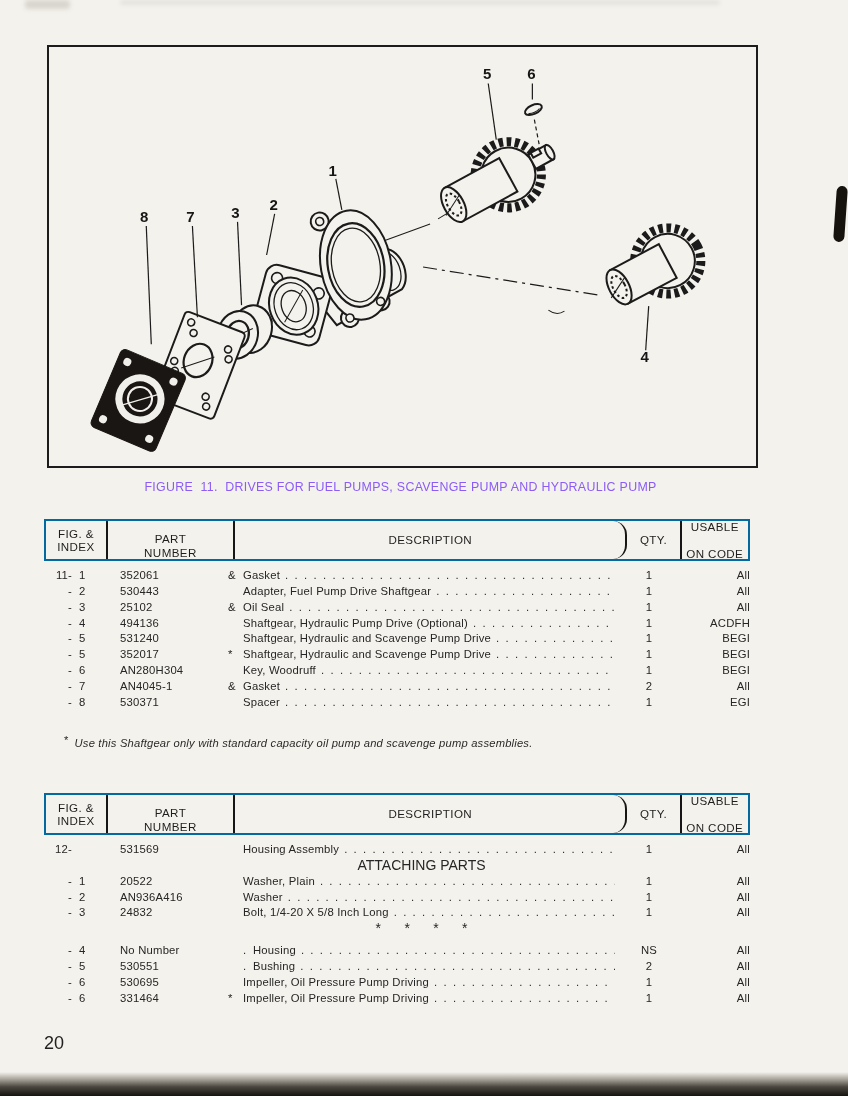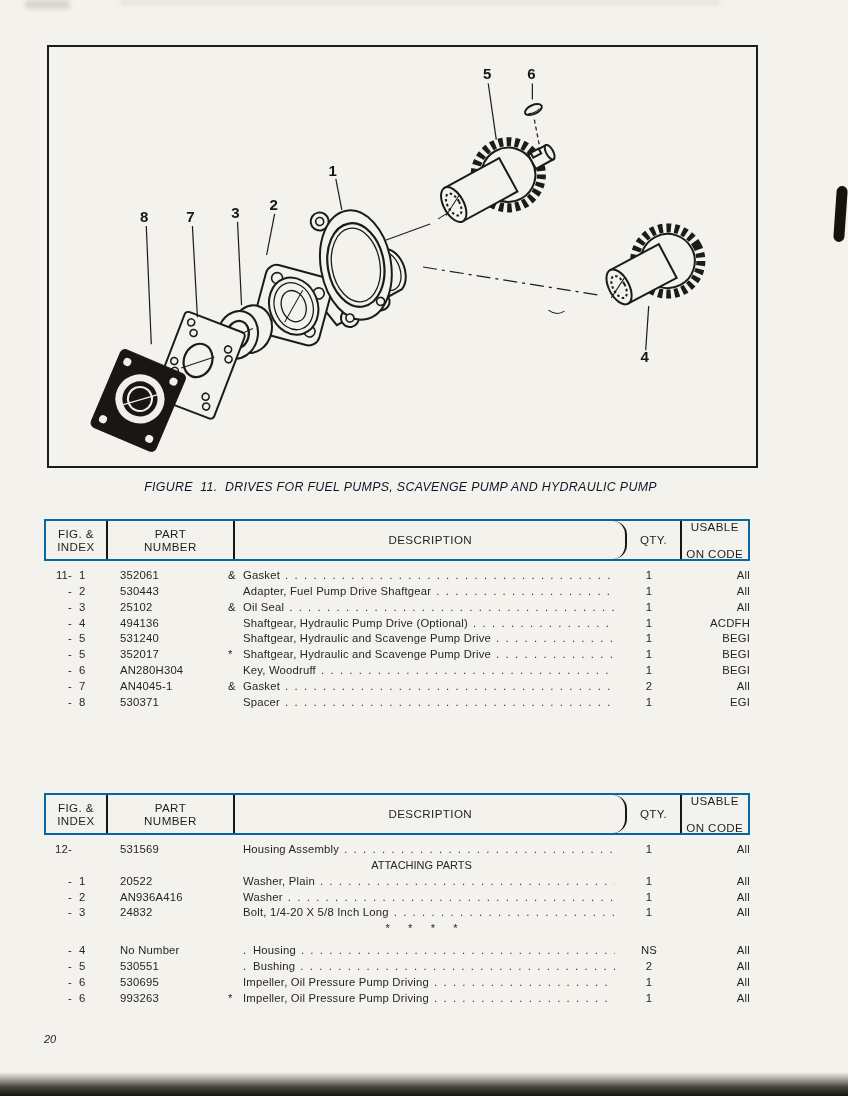--- a/index.html
+++ b/index.html
@@ -29,54 +29,54 @@
   .dashdot{ stroke-dasharray:14 5 3 5; stroke-width:1.2; }
   .dash   { stroke-dasharray:4 3; }
   .teeth  { fill:none; stroke:#1b1b1b; stroke-width:9; stroke-dasharray:4.5 3.6; }
   .spline { fill:none; stroke:#1b1b1b; stroke-width:2; stroke-dasharray:2.5 2.5; }
   .dark   { fill:#191613; stroke:#191613; }
   .wline  { stroke:#f1efe9; fill:none; }
   .callout{ font:700 15px "Liberation Sans", sans-serif; fill:#161616; text-anchor:middle; }
   .leader { stroke:#1b1b1b; stroke-width:1.2; fill:none; }
 
   .caption { position:absolute; left:47px; top:480px; width:707px; text-align:center;
-    font-style:italic; font-size:12.4px; letter-spacing:.3px; white-space:pre; color:#0f172a; }
+    font-size:12.4px; letter-spacing:.3px; white-space:pre; color:#8b5cf6; }
 
   
   .ptable { position:absolute; left:44px; width:706px; }
   .thead { display:flex; height:42px; border:2px solid #0369a1; box-sizing:border-box; }
   .th { display:flex; flex-direction:column; justify-content:center; align-items:center;
     font-size:11.6px; letter-spacing:.4px; line-height:13.5px; color:#1e1e1e;
     border-right:2px solid #161616; box-sizing:border-box; }
   .th:last-child { border-right:none; }
-  .w-fig  { width:64px; }  .w-part { width:132px; }
+  .w-fig  { width:64px; }  .w-part { width:132px;justify-content:flex-end; }
   .w-desc { width:407px;border-radius:14px; } .w-qty  { width:56px;text-align:right; }  .w-code { width:69px;gap:14px; }
   .tbody { margin-top:7px; }
   .trow { display:flex; height:15.85px; align-items:baseline; font-size:11.3px;
     letter-spacing:.2px; color:#262626; line-height:15.85px; }
   .trow.gap { margin-top:6px; }
   .c-fig { width:64px; display:inline-flex; }
   .figpre { width:28px; text-align:right; display:inline-block; }
   .fignum { padding-left:7px; display:inline-block; }
   .c-part { width:110px; padding-left:12px; box-sizing:border-box; }
   .c-desc { width:407px; display:flex; align-items:baseline; box-sizing:border-box; }
   .dprefix { width:25px; padding-left:10px; box-sizing:border-box; flex:none; }
   .dtext { white-space:pre; flex:none; }
   .dots { flex:1 1 auto; overflow:hidden; white-space:nowrap; letter-spacing:1.6px;
     margin:0 10px 0 5px; color:#2b2b2b; }
   .c-qty { width:56px; text-align:center; box-sizing:border-box; padding-right:8px; }
   .c-code { width:69px; text-align:right; padding-left:9px; box-sizing:border-box; }
   .center-row { display:block; width:407px; margin-left:174px; text-align:center;
-    white-space:pre; height:15.85px; font-size:11px; line-height:15.85px; color:#262626; }
+    white-space:pre; height:15.85px; font-size:14px; line-height:15.85px; color:#262626; }
 
   .footnote { position:absolute; left:64px; top:737px; font-style:italic; font-size:11.2px;
     color:#2a2a2a; letter-spacing:.2px; }
   .fn-star { position:relative; top:-3px; font-style:normal; margin-right:6px; }
 
-  .page-number { position:absolute; left:44px; top:1033px; font-size:11px; color:#222;font-style:italic; }
+  .page-number { position:absolute; left:44px; top:1033px; font-size:18px; color:#222; }
 </style>
 </head>
 <body>
 
 <div class="page">
 
   <div class="smudge" style="left:25px;top:0;width:45px;height:9px;"></div>
   <div class="smudge" style="left:120px;top:0;width:600px;height:5px;opacity:.25;"></div>
   <div class="blob-right"></div>
   <div class="bottom-bar"></div>
@@ -351,20 +351,23 @@
             <span class="dprefix"></span>
             <span class="dtext">Spacer</span>
             <span class="dots"> . . . . . . . . . . . . . . . . . . . . . . . . . . . . . . . . . . . . . . . . . . . . . . . . . . . . . . . . . . . . . . . . . . . . . . . . . . . . . . . . . . . . . . . . . . . . . . . . . . . . . . . . . . . . . .</span>
           </span>
     <span class="c-qty">1</span>
     <span class="c-code">EGI</span>
   </div>
       </div>
   </div>
 
+  <div class="footnote">
+    <span class="fn-star">*</span><span>Use this Shaftgear only with standard capacity oil pump and scavenge pump assemblies.</span>
+  </div>
 
   <div class="ptable" style="top:793px;">
     <div class="thead">
       <div class="th w-fig">
         <span>FIG. &amp;</span>
         <span>INDEX</span>
       </div>
       <div class="th w-part">
         <span>PART</span>
         <span>NUMBER</span>
@@ -479,21 +482,21 @@
             <span class="dots"> . . . . . . . . . . . . . . . . . . . . . . . . . . . . . . . . . . . . . . . . . . . . . . . . . . . . . . . . . . . . . . . . . . . . . . . . . . . . . . . . . . . . . . . . . . . . . . . . . . . . . . . . . . . . . .</span>
           </span>
     <span class="c-qty">1</span>
     <span class="c-code">All</span>
   </div>
         <div class="trow">
     <span class="c-fig">
             <span class="figpre">-</span>
             <span class="fignum">6</span>
           </span>
-    <span class="c-part">993263</span>
+    <span class="c-part">331464</span>
     <span class="c-desc">
             <span class="dprefix">*</span>
             <span class="dtext">Impeller, Oil Pressure Pump Driving</span>
             <span class="dots"> . . . . . . . . . . . . . . . . . . . . . . . . . . . . . . . . . . . . . . . . . . . . . . . . . . . . . . . . . . . . . . . . . . . . . . . . . . . . . . . . . . . . . . . . . . . . . . . . . . . . . . . . . . . . . .</span>
           </span>
     <span class="c-qty">1</span>
     <span class="c-code">All</span>
   </div>
       </div>
   </div>

